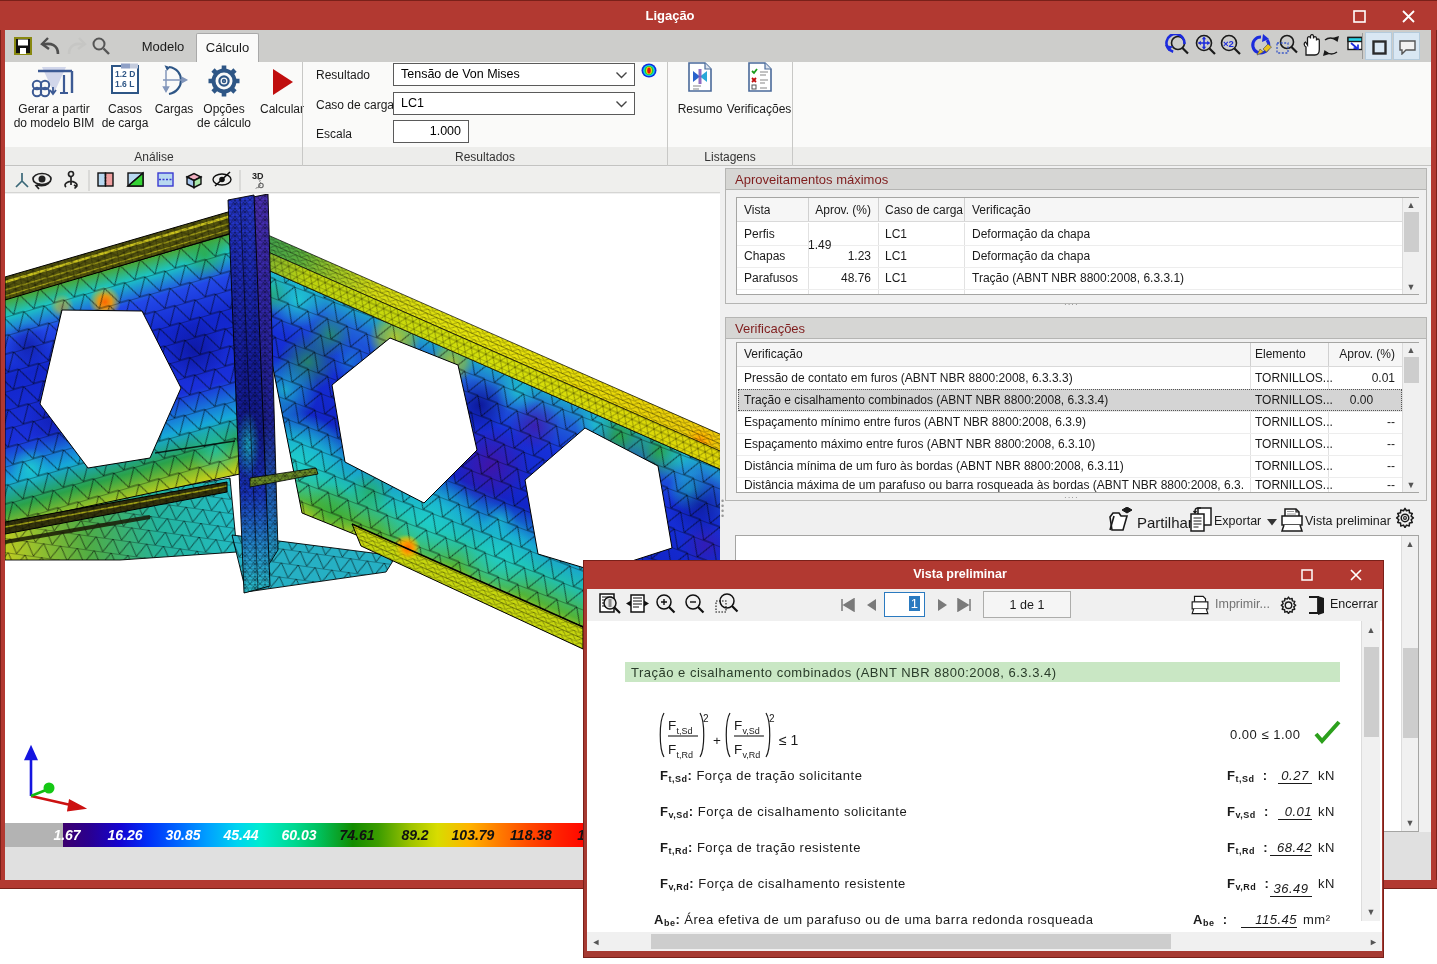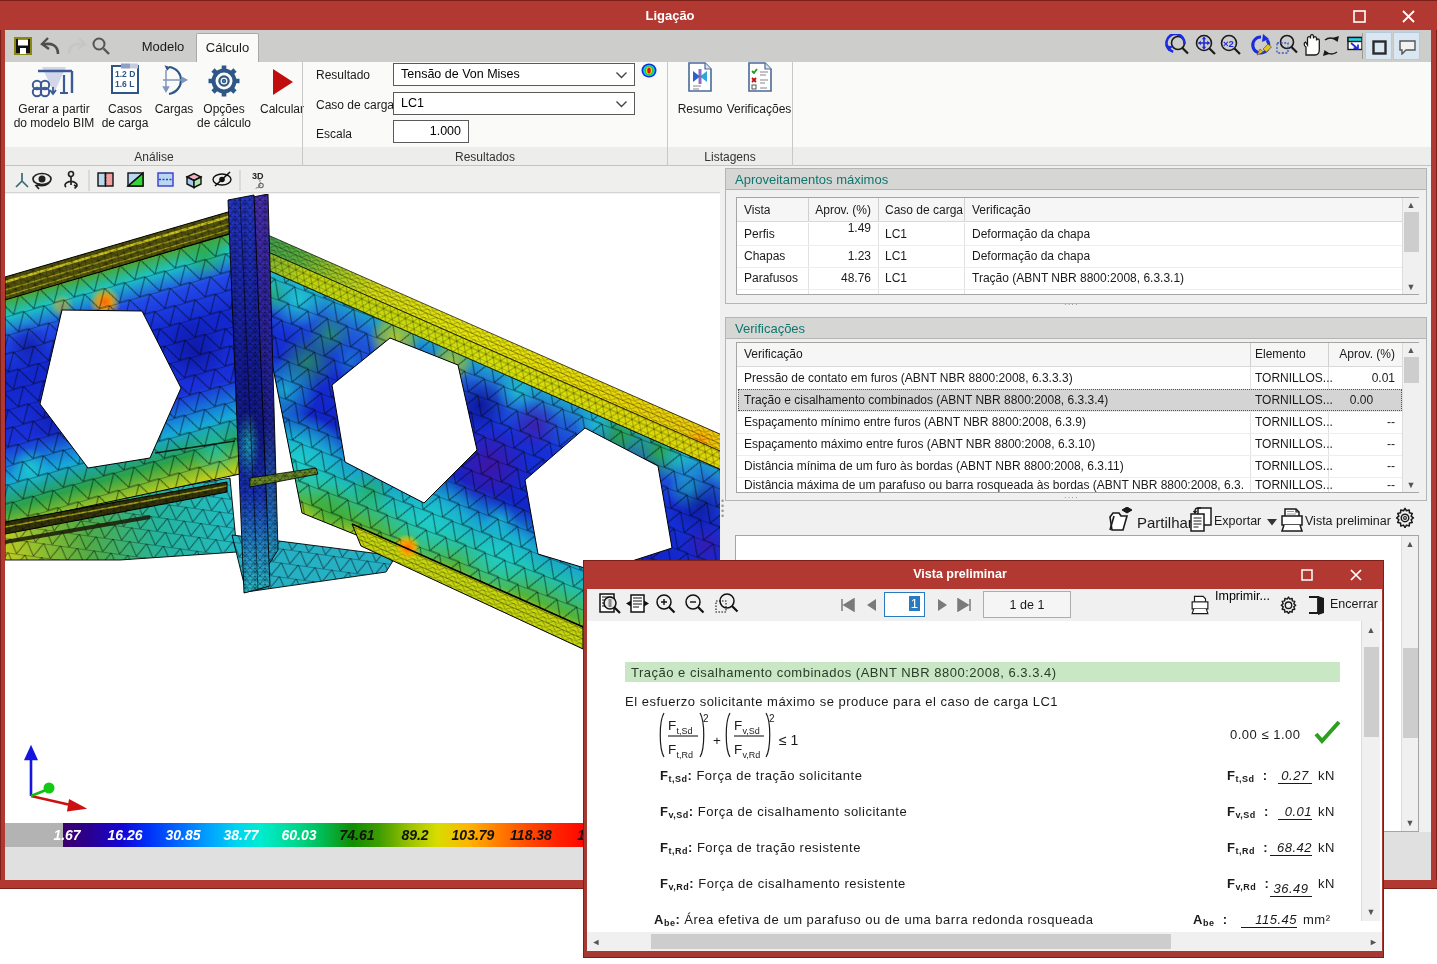--- a/index.html
+++ b/index.html
@@ -23,21 +23,21 @@
 .gsep{position:absolute;top:62px;width:1px;height:104px;background:#c8c8c6;}
 .ribtxt{position:absolute;font-size:12px;color:#1a1a1a;text-align:center;line-height:14px;}
 
 #vtoolbar{position:absolute;left:5px;top:167px;width:1426px;height:26px;background:#efefed;border-bottom:1px solid #d5d5d3;}
 
 #viewport{position:absolute;left:5px;top:194px;width:715px;height:629px;background:#fff;}
 #colorbar{position:absolute;left:5px;top:823px;width:715px;height:24px;font-style:italic;}
 #graystrip{position:absolute;left:5px;top:847px;width:715px;height:33px;background:#e0e0e0;}
 
 #rightside{position:absolute;left:720px;top:167px;width:711px;height:713px;background:#f0f0f0;}
-.panelhdr{position:absolute;background:#d6d6d4;border:1px solid #b5b5b3;font-size:13px;color:#0f766e;padding-left:9px;}
+.panelhdr{position:absolute;background:#d6d6d4;border:1px solid #b5b5b3;font-size:13px;color:#7f1d1d;padding-left:9px;}
 .tbl{position:absolute;background:#fff;border:1px solid #a5a5a3;}
 .thead{position:absolute;left:0;top:0;right:0;height:24px;background:#f6f6f6;border-bottom:1px solid #d9d9d9;}
 .tcell{position:absolute;font-size:12px;color:#1a1a1a;white-space:nowrap;overflow:hidden;}
 .vline{position:absolute;top:0;bottom:0;width:1px;background:#e2e2e2;}
 .hline{position:absolute;left:0;right:0;height:1px;background:#ededed;}
 .sbar{position:absolute;background:#f0f0f0;border-left:1px solid #dcdcdc;}
 .sthumb{position:absolute;background:#cdcdcd;}
 .sarrow{position:absolute;font-size:9px;color:#555;width:100%;text-align:center;}
 
 #modal{position:absolute;left:583px;top:560px;width:801px;height:398px;background:#a63a32;border:1px solid #7a2019;}
@@ -523,21 +523,21 @@
       <path d="M250 478 L316 468 L318 474 L250 487 Z" fill="none" stroke="#000" stroke-width="0.8"></path>
     </g>
   </svg>
   </div>
   <div id="colorbar">
     <div class="abs" style="left:0;top:0;width:715px;height:24px;background:#b3b3b3;"></div>
     <div class="abs" style="left:58px;top:0;width:657px;height:24px;background:linear-gradient(to right,#3c006e 0%,#2a0090 4%,#1404d2 8.8%,#0030f8 13%,#0068ff 17.7%,#00a0ff 22%,#00d4f0 26.5%,#00ecd0 30%,#00d890 35.3%,#00c05c 39%,#128c00 44.1%,#3c9c00 48%,#a0c400 53%,#d8dc00 57%,#ffb400 61.8%,#ff8000 66%,#ff4c00 70.6%,#ff2400 75%,#ff0600 79.4%,#fe0000 100%);"></div>
     <div class="cl" style="left:62px;">1.67</div>
     <div class="cl" style="left:120px;">16.26</div>
     <div class="cl" style="left:178px;">30.85</div>
-    <div class="cl" style="left:236px;">38.77</div>
+    <div class="cl" style="left:236px;">45.44</div>
     <div class="cl" style="left:294px;">60.03</div>
     <div class="cl" style="left:352px;color:#111;">74.61</div>
     <div class="cl" style="left:410px;color:#111;">89.2</div>
     <div class="cl" style="left:468px;color:#111;">103.79</div>
     <div class="cl" style="left:526px;color:#111;">118.38</div>
     <div class="cl" style="left:584px;color:#111;">133</div>
   </div>
   <svg class="abs" style="left:17px;top:740px;" width="80" height="75" viewBox="0 0 80 75">
     <path d="M14 56 L14 14 M14 8 l-5 11 h10 z" stroke="#1515e0" stroke-width="2.6" fill="#1515e0"></path>
     <path d="M14 56 L58 66 M66 68 l-13 -7 -1.5 9 z" stroke="#cc1111" stroke-width="2.6" fill="#cc1111"></path>
@@ -560,21 +560,21 @@
         <div class="tcell" style="left:148px;top:5px;">Caso de carga</div>
         <div class="tcell" style="left:235px;top:5px;">Verificação</div>
       </div>
       <div class="vline" style="left:71px;top:25px;"></div>
         <div class="vline" style="left:141px;top:25px;"></div>
         <div class="vline" style="left:227px;top:25px;"></div>
       <div class="hline" style="top:47px;"></div>
         <div class="hline" style="top:69px;"></div>
         <div class="hline" style="top:91px;"></div>
       <div class="tcell" style="left:7px;top:29px;">Perfis</div>
-        <div class="tcell" style="left:71px;top:23px;width:63px;text-align:right;">1.49</div>
+        <div class="tcell" style="left:71px;top:40px;width:63px;">1.49</div>
         <div class="tcell" style="left:148px;top:29px;">LC1</div>
         <div class="tcell" style="left:235px;top:29px;">Deformação da chapa</div>
       <div class="tcell" style="left:7px;top:51px;">Chapas</div>
         <div class="tcell" style="left:71px;top:51px;width:63px;text-align:right;">1.23</div>
         <div class="tcell" style="left:148px;top:51px;">LC1</div>
         <div class="tcell" style="left:235px;top:51px;">Deformação da chapa</div>
       <div class="tcell" style="left:7px;top:73px;">Parafusos</div>
         <div class="tcell" style="left:71px;top:73px;width:63px;text-align:right;">48.76</div>
         <div class="tcell" style="left:148px;top:73px;">LC1</div>
         <div class="tcell" style="left:235px;top:73px;">Tração (ABNT NBR 8800:2008, 6.3.3.1)</div>
@@ -721,37 +721,36 @@
       </svg>
     <svg class="abs" style="left:370px;top:9px;" width="14" height="14">
         <path d="M13 1 v12 M1 1 L11 7 L1 13 z" fill="#7a7a7a" stroke="#7a7a7a" stroke-width="1.5"></path>
       </svg>
     <div class="abs" style="left:396px;top:2px;width:88px;height:27px;background:#f5f5f5;border:1px solid #adadab;text-align:center;line-height:26px;font-size:12.5px;color:#1a1a1a;">1 de 1</div>
     <svg class="abs" style="left:602px;top:5px;" width="22" height="22" viewBox="0 0 28 28">
       <path d="M7 10 V3 h11 l3 3 v4" fill="#fff" stroke="#1a1a1a" stroke-width="1.5"></path>
       <rect x="4" y="10" width="20" height="9" fill="#fff" stroke="#1a1a1a" stroke-width="1.5"></rect>
       <path d="M6 19 l-2 6 h20 l-2 -6" fill="#fff" stroke="#1a1a1a" stroke-width="1.5"></path>
     </svg>
-    <div class="abs" style="left:628px;top:0;font-size:12.5px;color:#000000;">Imprimir...</div>
+    <div class="abs" style="left:628px;top:8px;font-size:12.5px;color:#737373;">Imprimir...</div>
     <svg class="abs" style="left:692px;top:6px;" width="19" height="19" viewBox="0 0 38 38">
       <g fill="none" stroke="#1a1a1a" stroke-width="2.8">
         <path d="M19 4 l2.5 4.2 4.8 -1.4 0.4 5 4.9 1 -2 4.6 3.8 3.2 -3.8 3.2 2 4.6 -4.9 1 -0.4 5 -4.8 -1.4 -2.5 4.2 -2.5 -4.2 -4.8 1.4 -0.4 -5 -4.9 -1 2 -4.6 -3.8 -3.2 3.8 -3.2 -2 -4.6 4.9 -1 0.4 -5 4.8 1.4 z" stroke-linejoin="round"></path>
         <circle cx="19" cy="20.6" r="6.5"></circle>
       </g>
     </svg>
     <svg class="abs" style="left:720px;top:6px;" width="18" height="20" viewBox="0 0 18 20">
       <path d="M2 2 h9 v16 h-9" fill="none" stroke="#1a1a1a" stroke-width="1.8"></path>
       <path d="M11 1 l6 2 v15 l-6 2 z" fill="#1a1a1a"></path>
     </svg>
     <div class="abs" style="left:743px;top:8px;font-size:12.5px;color:#1a1a1a;">Encerrar</div>
   </div>
   <div id="mcontent">
     <div class="abs" style="left:38px;top:41px;width:715px;height:20px;background:#c9e7c4;"></div>
     <div class="rpt" style="left:44px;top:44px;color:#2a3c2a;">Tração e cisalhamento combinados (ABNT NBR 8800:2008, 6.3.3.4)</div>
-    <div class="rpt" style="left:38px;top:73px;">El esfuerzo solicitante máximo se produce para el caso de carga LC1</div>
 
     <svg class="abs" style="left:65px;top:88px;" width="175" height="52" viewBox="0 0 175 52">
       <g font-family="Liberation Sans" fill="#1a1a1a">
         <path d="M12 4 C7 12 7 40 12 48" fill="none" stroke="#1a1a1a" stroke-width="1.2"></path>
         <path d="M48 4 C53 12 53 40 48 48" fill="none" stroke="#1a1a1a" stroke-width="1.2"></path>
         <text x="16" y="21" font-size="13.5">F</text>
           <text x="24.5" y="25" font-size="9">t,Sd</text>
         <line x1="16" y1="27" x2="46" y2="27" stroke="#1a1a1a" stroke-width="1.1"></line>
         <text x="16" y="45" font-size="13.5">F</text>
           <text x="24.5" y="49" font-size="9">t,Rd</text>

